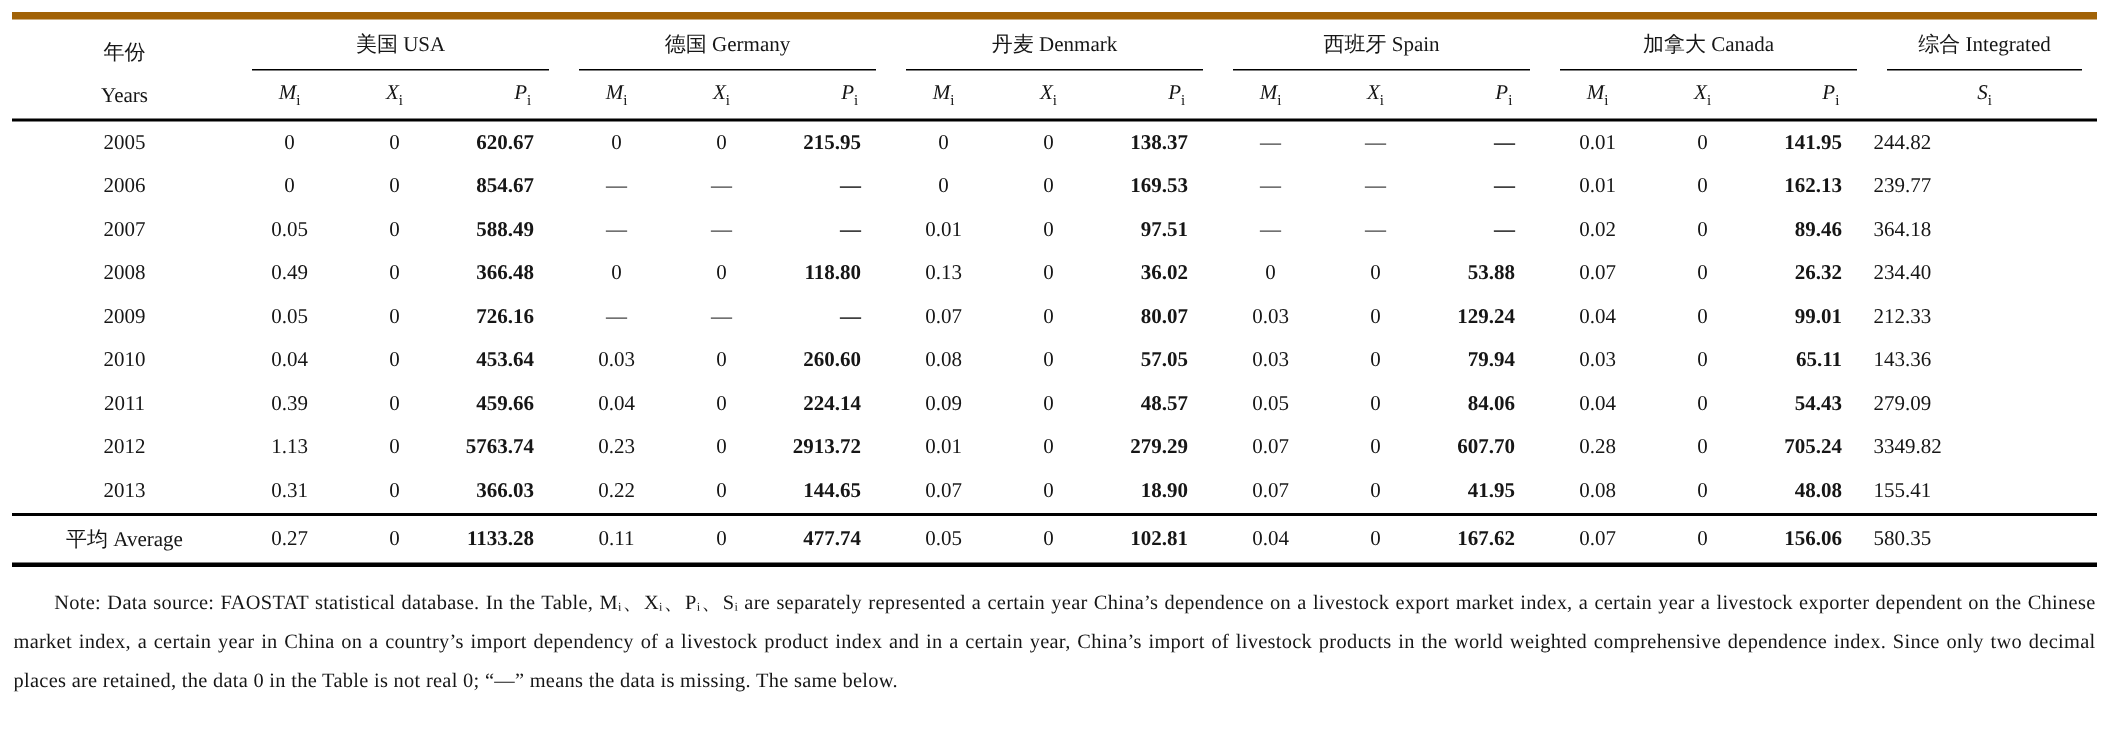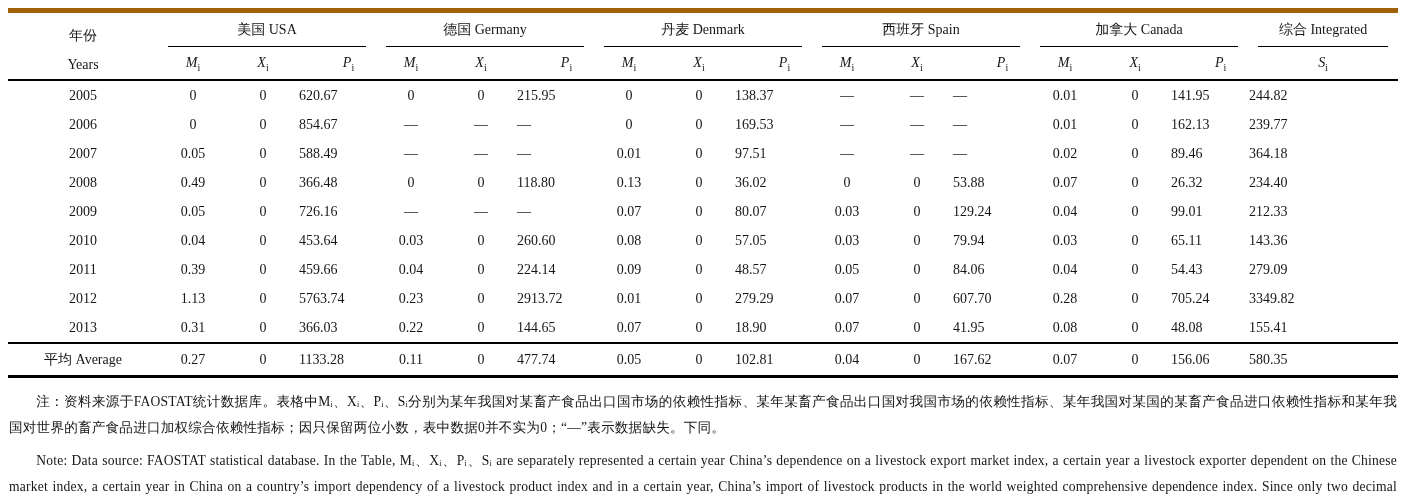--- a/index.html
+++ b/index.html
@@ -15,21 +15,21 @@
   tr.group-row th{height:30px;vertical-align:bottom;padding:4px 0 0;}
   .grp-label{display:block;border-bottom:1.5px solid #000;
     padding:0 0 7px;margin:0 10px;white-space:nowrap;}
   th.year-head{vertical-align:middle;}
   th.year-head div{line-height:29px;}
   tr.sub-row th{height:30px;vertical-align:middle;}
   tr.sub-row i{font-style:italic;}
   tr.sub-row sub,{font-size:10px;}
   sub{font-size:10px;line-height:0;}
   tbody td{height:27px;text-align:center;white-space:nowrap;}
-  td:nth-child(3n+4){text-align:left;padding-right:20px;}
+  td:nth-child(3n+4){text-align:right;padding-right:20px;font-weight:bold;}
   tr.sub-row th:nth-child(3n){padding-left:24px;}
   td:last-child{text-align:left;padding-right:44px;}
   tr.avg-row{border-top:2px solid #000;}
   tr.avg-row td{height:29px;}
 
   .notes{width:1388px;margin:11px auto 0;font-size:13.6px;line-height:26px;
     text-align:justify;color:#161616;letter-spacing:0.2px;}
   .note-zh{text-indent:2em;margin:0;}
   .note-en{text-indent:2em;margin:7px 0 0;}
 </style>
@@ -290,17 +290,16 @@
           <td>167.62</td>
           <td>0.07</td>
           <td>0</td>
           <td>156.06</td>
           <td>580.35</td>
         </tr>
       </tbody>
   </table>
 
   <div class="notes">
-    <p class="note-zh">注：资料来源于FAOSTAT统计数据库。表格中Mᵢ、Xᵢ、Pᵢ、Sᵢ分别为某年我国对某畜产食品出口国市场的依赖性指标、某年某畜产食品出口国对我国市场的依赖性指标、某年我国对某国的某畜产食品进口依赖性指标和某年我国对世界的畜产食品进口加权综合依赖性指标；因只保留两位小数，表中数据0并不实为0；“—”表示数据缺失。下同。</p>
     <p class="note-en">Note: Data source: FAOSTAT statistical database. In the Table, Mᵢ、Xᵢ、Pᵢ、Sᵢ are separately represented a certain year China’s dependence on a livestock export market index, a certain year a livestock exporter dependent on the Chinese market index, a certain year in China on a country’s import dependency of a livestock product index and in a certain year, China’s import of livestock products in the world weighted comprehensive dependence index. Since only two decimal places are retained, the data 0 in the Table is not real 0; “—” means the data is missing. The same below.</p>
   </div>
 
 </div>
 
 </body></html>

